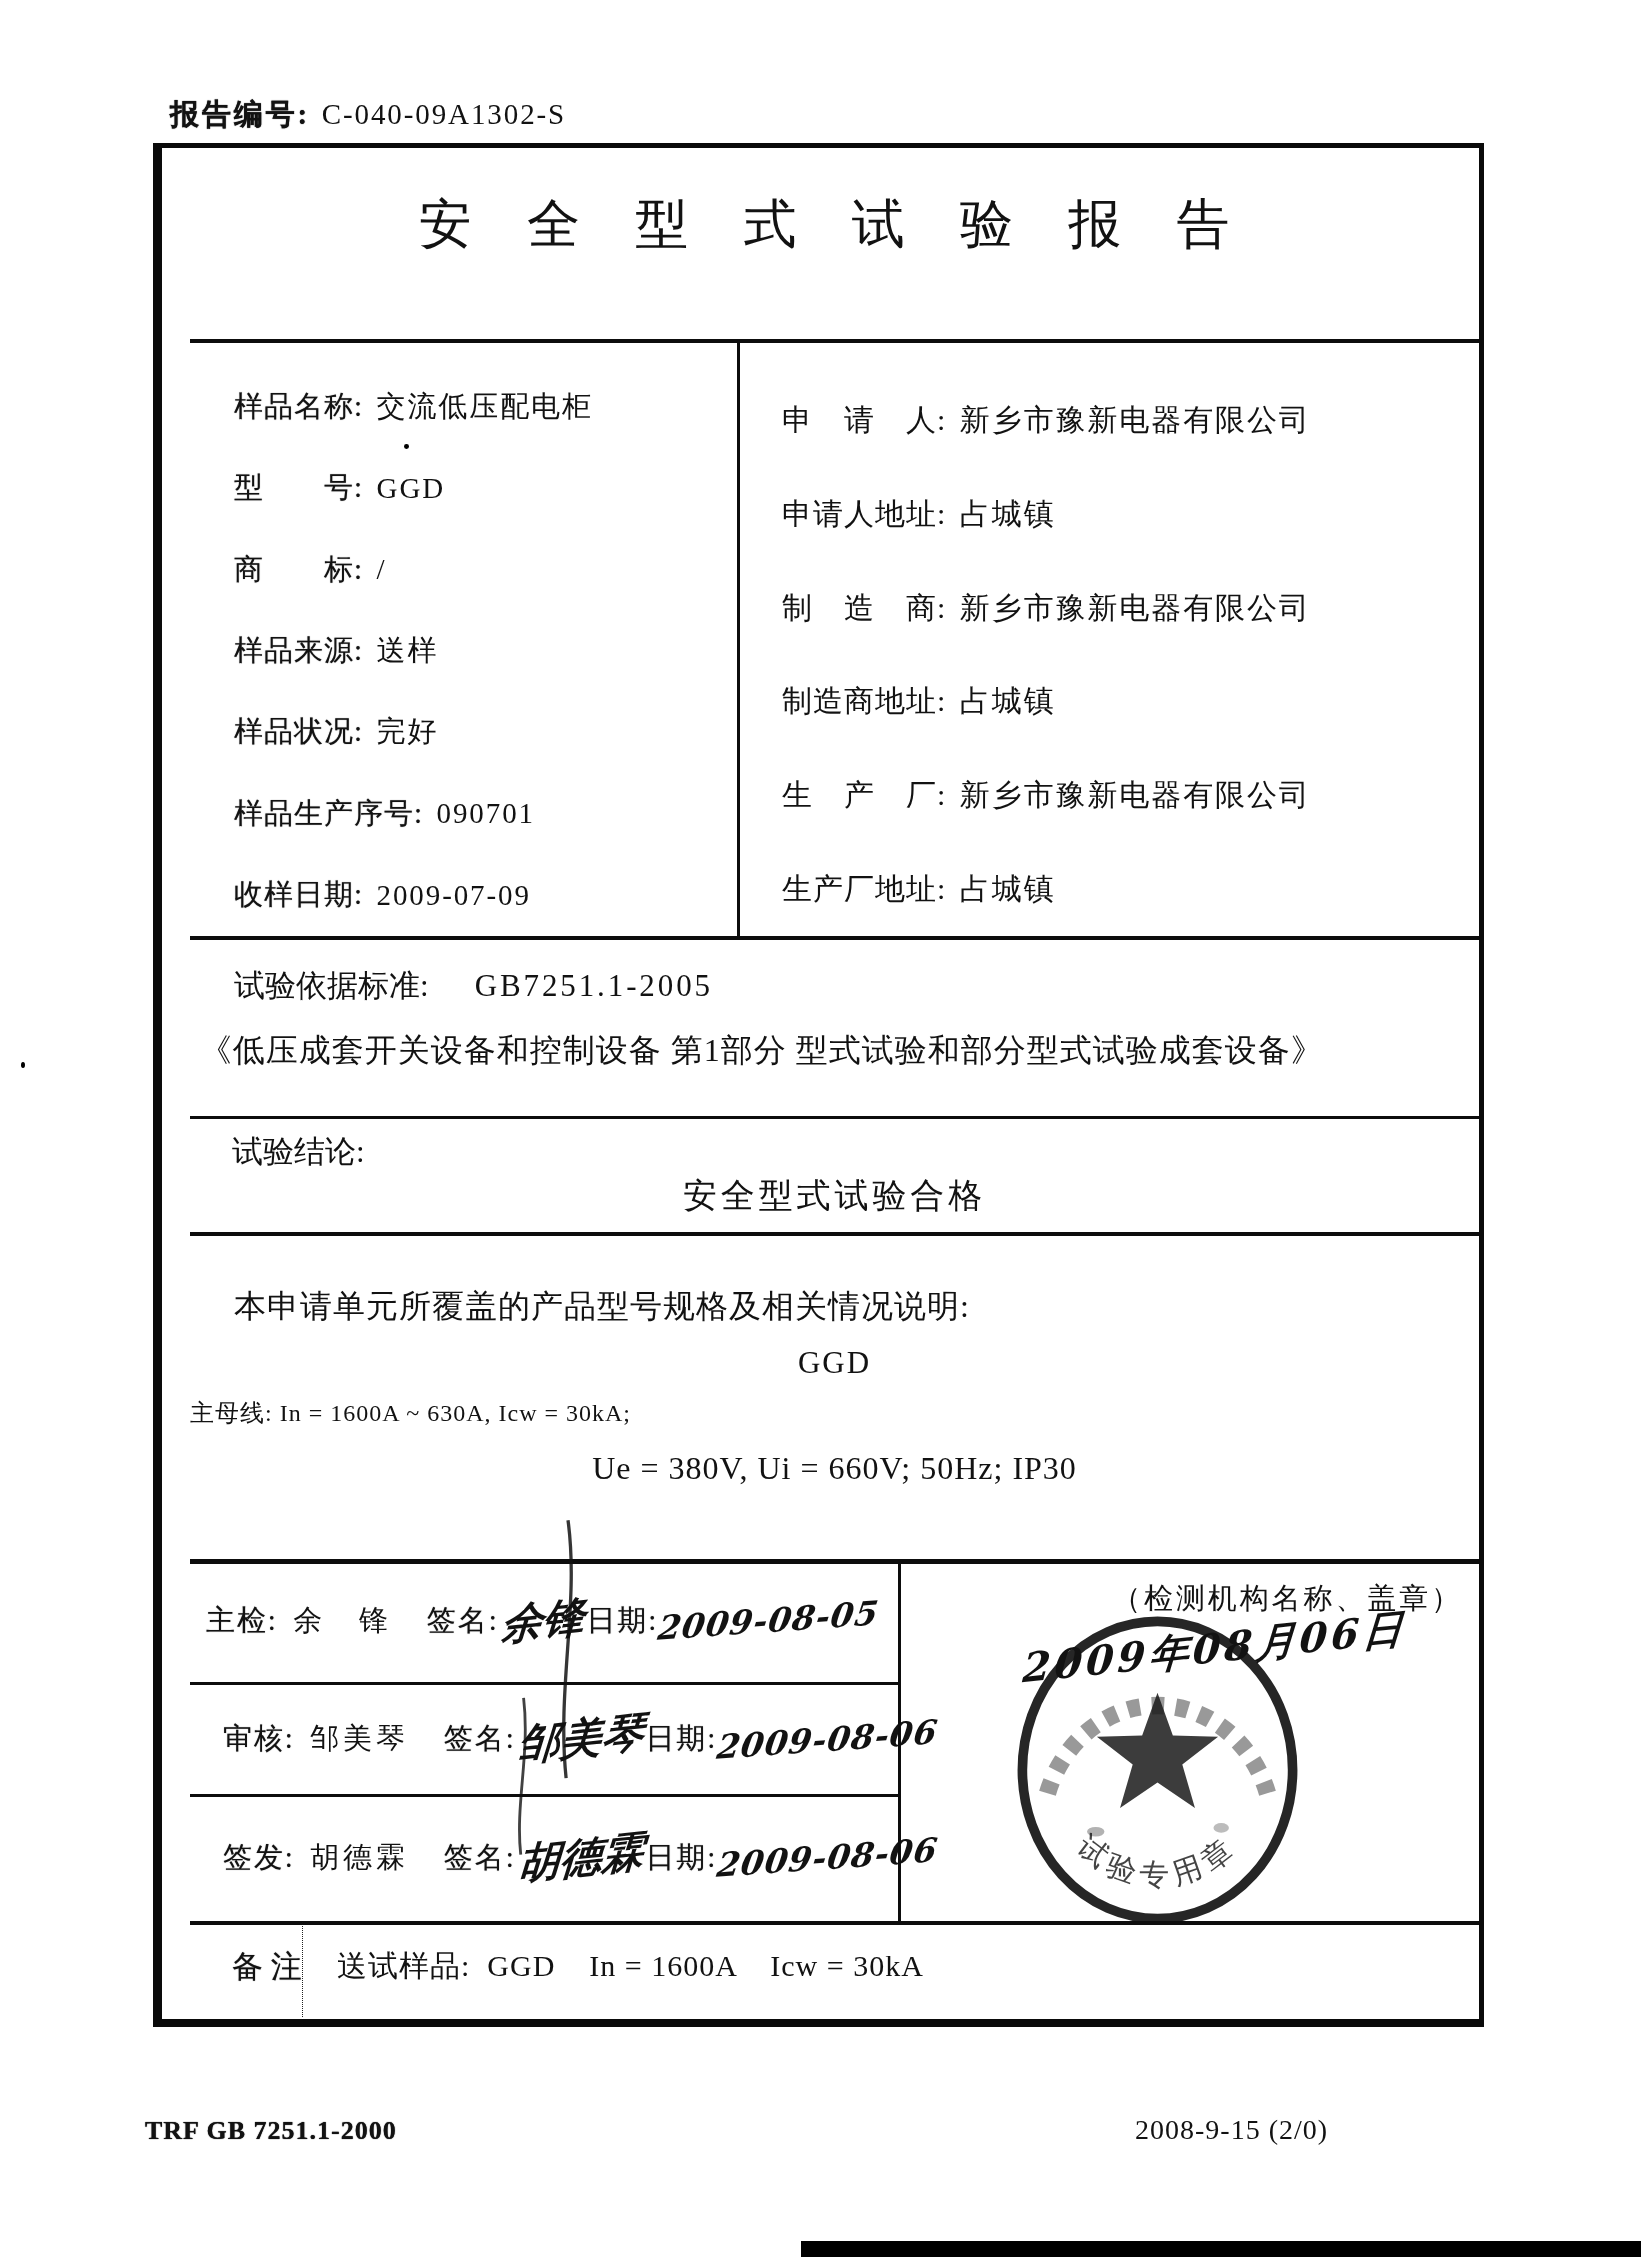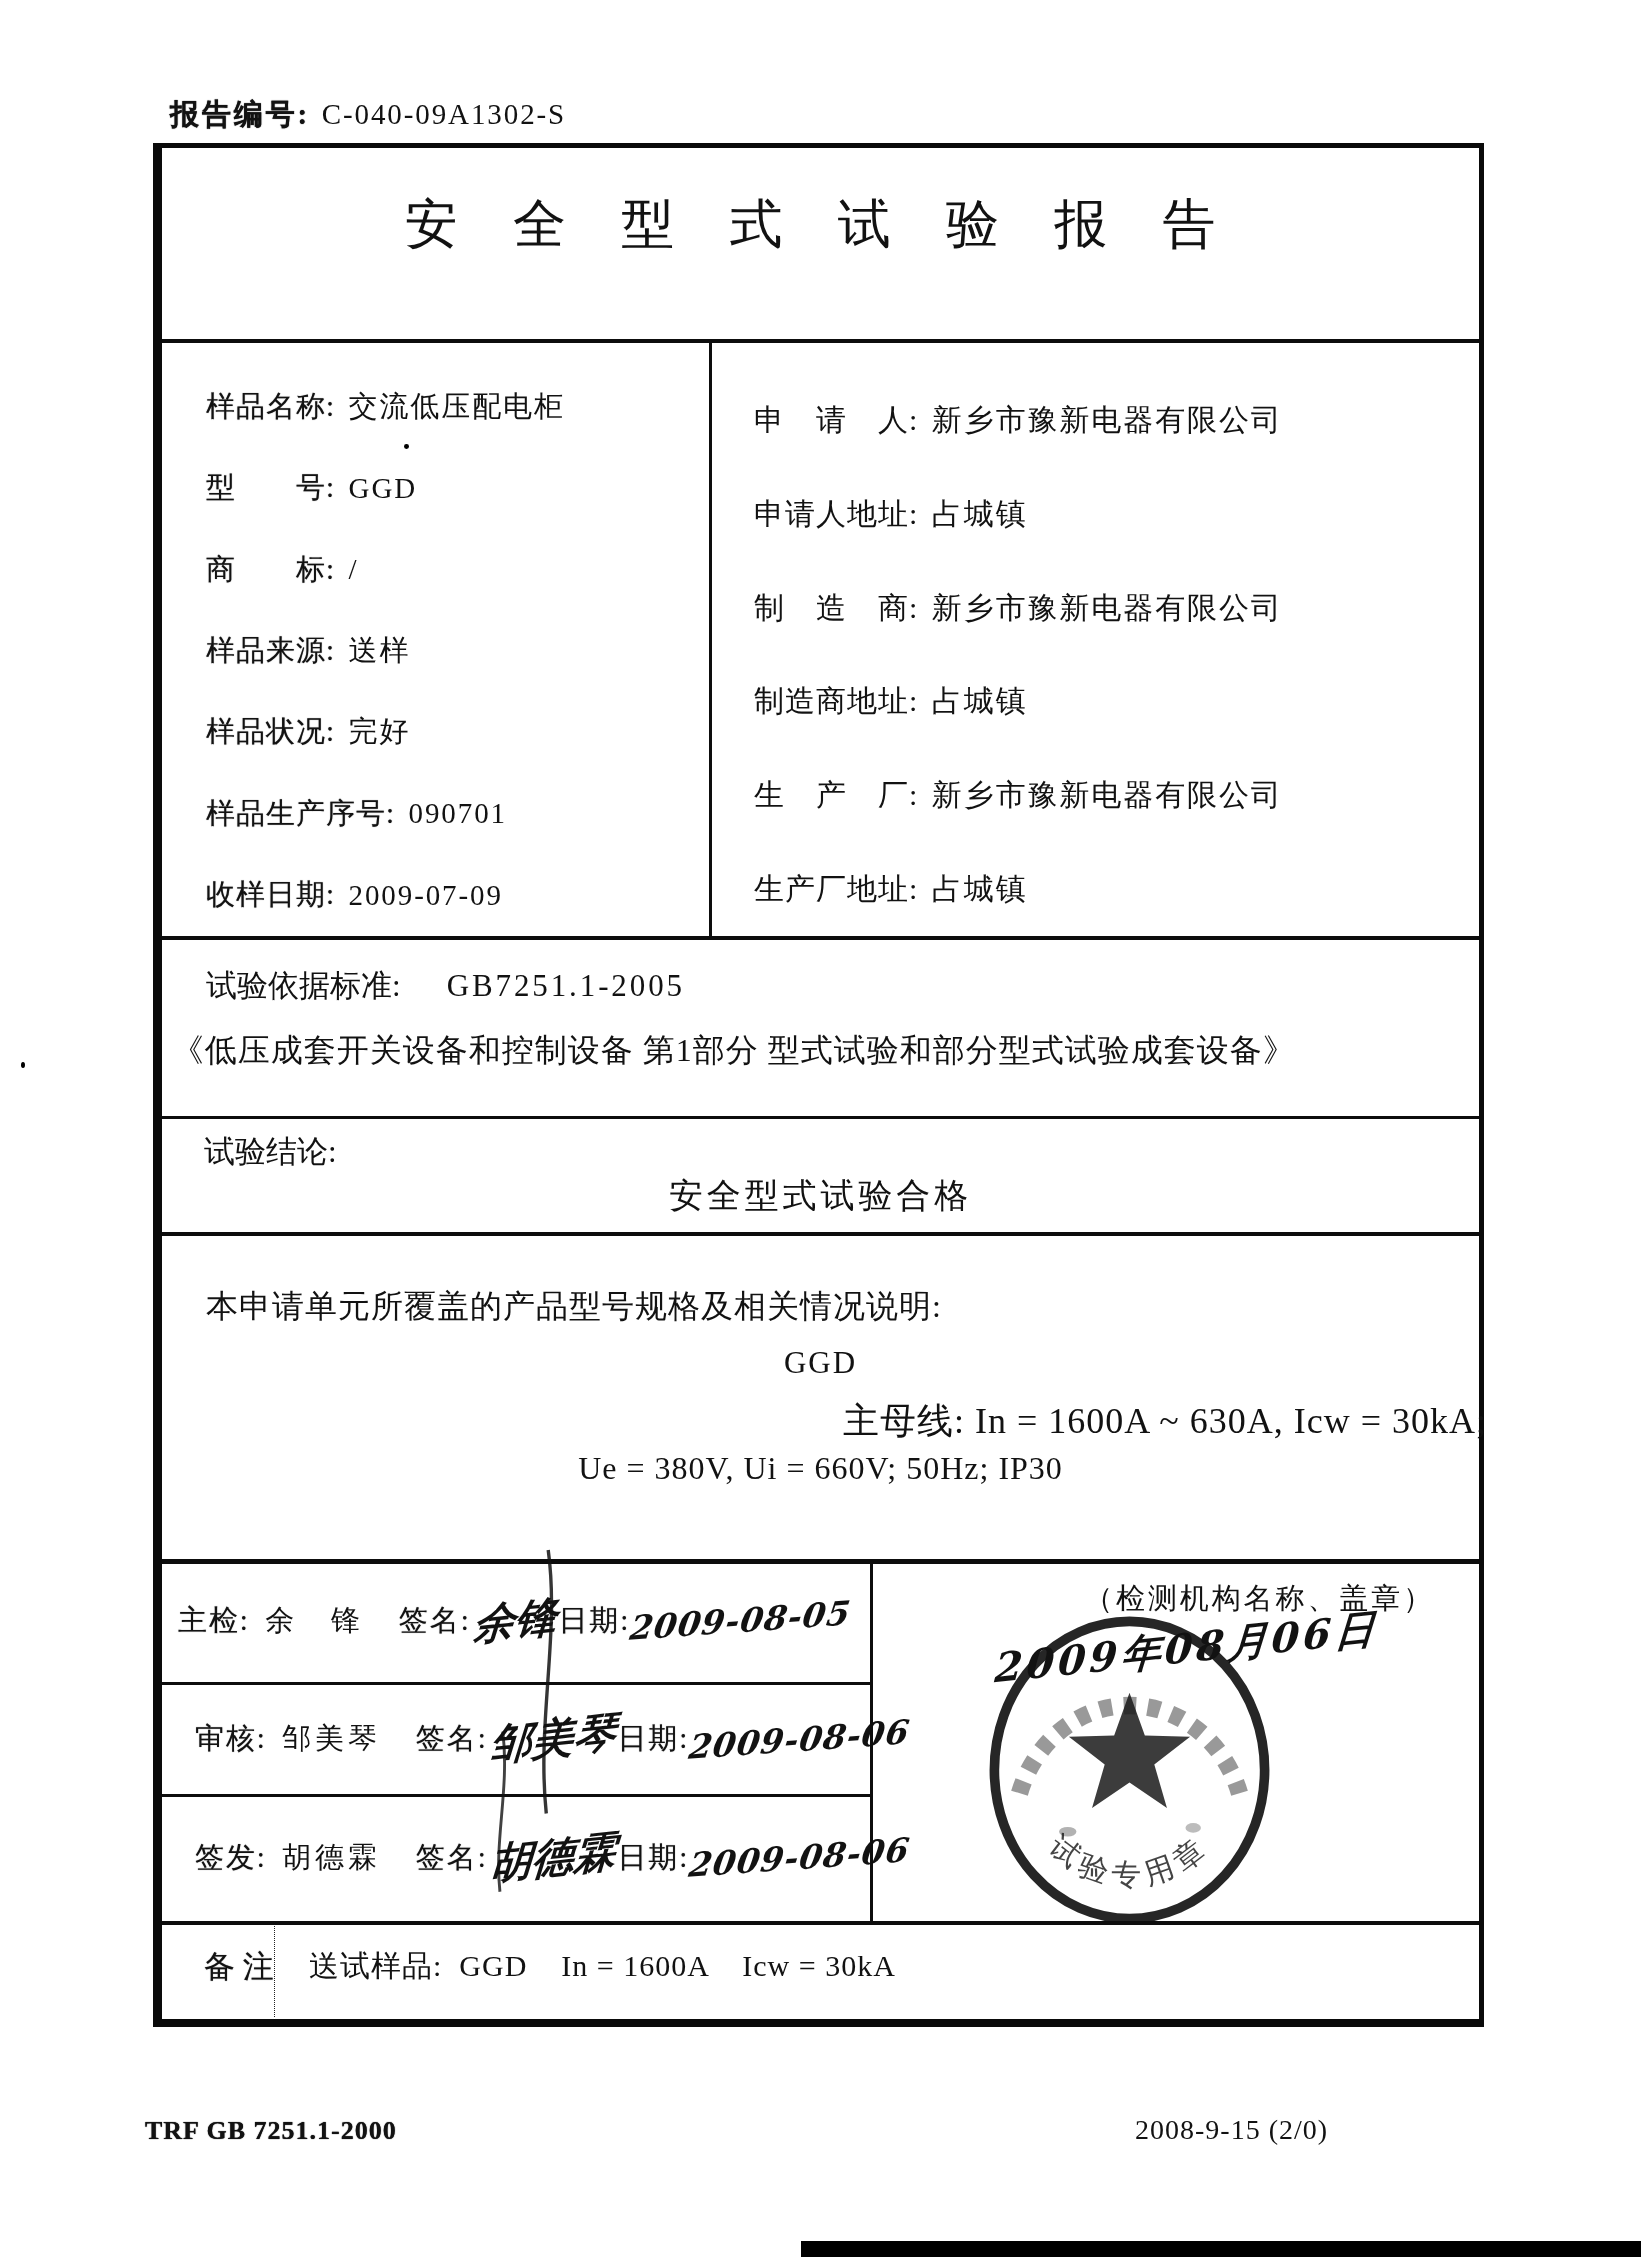--- a/index.html
+++ b/index.html
@@ -9,21 +9,21 @@
   .pre{white-space:pre;}
 
   
   .hdr{position:absolute;left:170px;top:95px;font-size:29px;white-space:nowrap;}
   .hdr .lbl{font-weight:bold;letter-spacing:2.9px;text-shadow:0 0 1px #000;}
   .hdr .val{margin-left:11.6px;letter-spacing:1.9px;}
 
   
   .tbl{position:absolute;left:153px;top:143px;width:1317px;height:1871px;
        border-style:solid;border-color:#0a0a0a;border-width:5.8px 5.8px 8.7px 9.7px;}
-  .inner{position:absolute;inset:0;}
+  .inner{position:absolute;inset:0;margin-left:28px;}
 
   .title{position:absolute;left:0;top:41px;width:100%;text-align:center;
          font-size:53px;letter-spacing:21px;font-weight:500;white-space:nowrap;}
 
   
   .colL{position:absolute;left:0;top:191px;width:547px;height:597px;box-sizing:border-box;
         padding-top:27px;display:flex;flex-direction:column;}
   .colL .row{flex:1;display:flex;align-items:center;padding-left:44px;font-size:29px;white-space:nowrap;}
   .colL .row .lb{letter-spacing:1px;text-shadow:0 0 1px rgba(0,0,0,.55);}
   .colL .row .vl{margin-left:13.5px;letter-spacing:1.9px;}
@@ -36,21 +36,21 @@
 
   .std1{position:absolute;left:44px;top:817px;font-size:31px;white-space:nowrap;}
   .std1 .code{margin-left:46px;letter-spacing:2.9px;}
   .std2{position:absolute;left:9.7px;top:881px;width:1302px;font-size:32px;letter-spacing:1px;white-space:nowrap;}
 
   .concl-lbl{position:absolute;left:42px;top:983px;font-size:31px;}
   .concl-val{position:absolute;left:0;top:1025px;width:100%;text-align:center;font-size:34px;letter-spacing:3.9px;}
 
   .cov-head{position:absolute;left:44px;top:1137px;font-size:32px;letter-spacing:1px;}
   .cov-model{position:absolute;left:0;top:1197px;width:100%;text-align:center;font-size:31px;letter-spacing:1.9px;}
-  .cov-l1{position:absolute;left:8px;top:1249px;width:100%;text-align:right;font-size:36px;letter-spacing:1px;}
+  .cov-l1{position:absolute;left:0;top:1249px;width:100%;text-align:left;font-size:24px;letter-spacing:1px;}
   .cov-l2{position:absolute;left:0;top:1302px;width:100%;text-align:center;font-size:32px;letter-spacing:1px;}
 
   
   .sigs{position:absolute;left:0;top:1411px;width:708px;height:362px;display:flex;flex-direction:column;}
   .sig-row{display:flex;align-items:center;padding-left:33px;font-size:29px;white-space:nowrap;overflow:visible;}
   .sig-row .lbl{letter-spacing:1.9px;text-shadow:0 0 1px rgba(0,0,0,.5);}
   .sig-row .name{margin-left:15.4px;letter-spacing:3.9px;}
   .sig-row .sign-lbl{margin-left:35px;}
   .hw{font-family:"DejaVu Serif","Liberation Serif",serif;font-style:italic;display:inline-block;}
   .sig-hw{font-size:42px;font-weight:700;transform:rotate(-6deg) skewX(-10deg);margin:0 1.9px 0 1.9px;line-height:1;}

